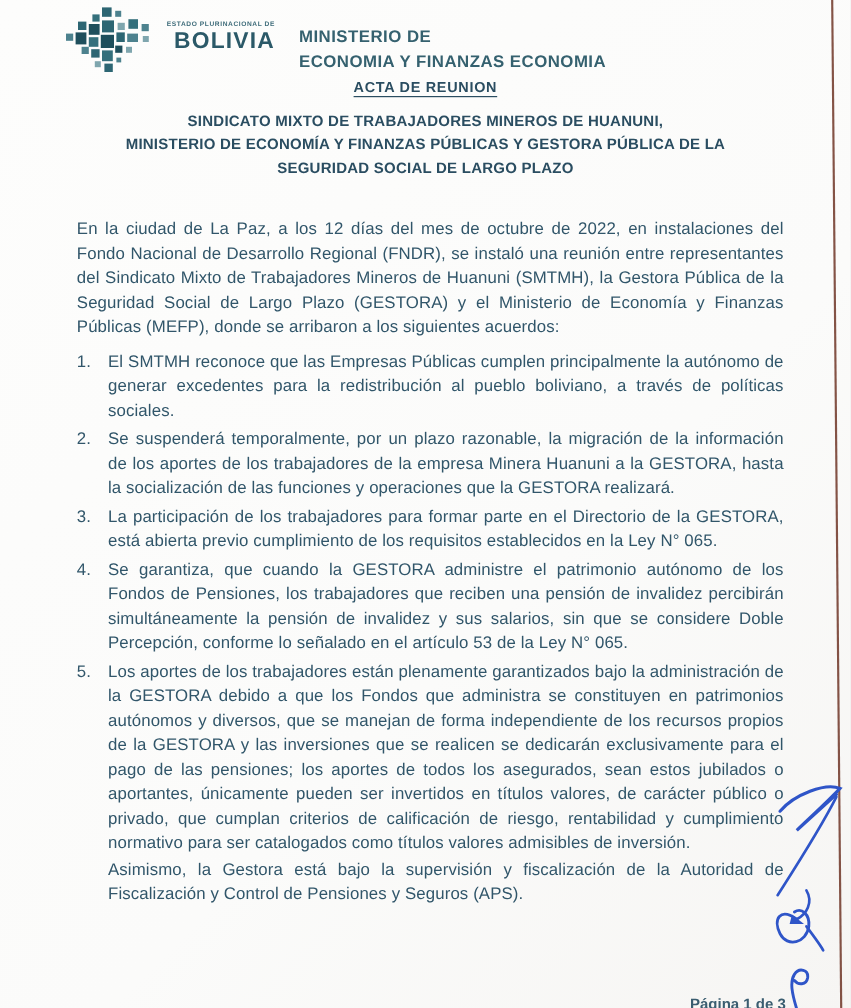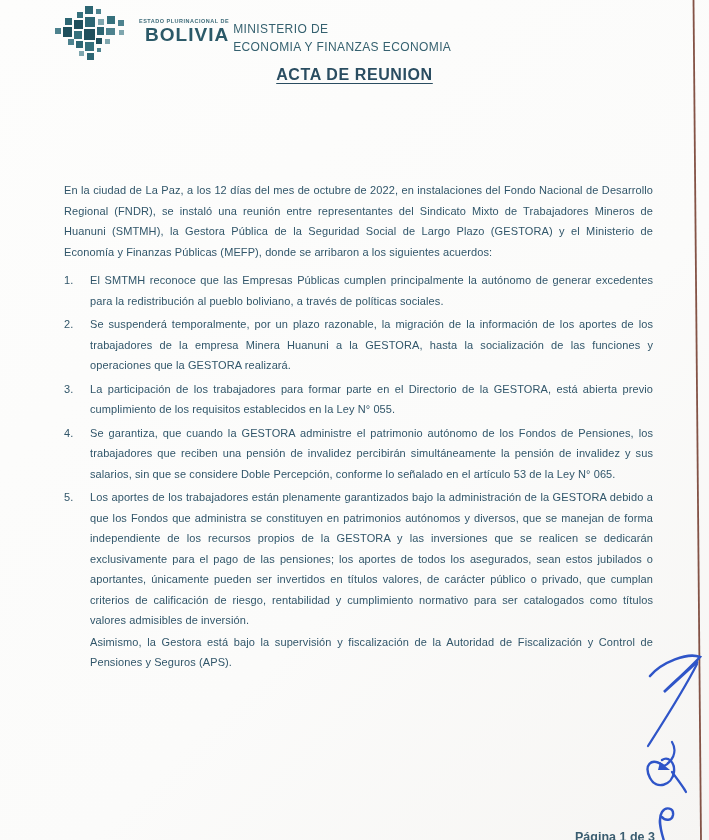--- a/index.html
+++ b/index.html
@@ -10,30 +10,30 @@
     overflow:hidden;
     font-family:"Liberation Sans", sans-serif;
     color:#31566a;
   }
   
   .hdr{position:absolute;top:6px;left:55px;display:flex;align-items:flex-start;}
   .emblem{width:74px;height:54px;flex:0 0 auto;}
   .brand{margin-left:10px;margin-top:12px;}
   .state{font-size:5.5px;font-weight:bold;letter-spacing:.5px;color:#3d6b79;}
   .country{font-size:19px;font-weight:bold;letter-spacing:1px;color:#2b5968;line-height:1;margin-top:1px;text-align:right;}
-  .ministry{margin-left:4px;margin-top:14px;font-size:12px;font-weight:normal;letter-spacing:.4px;color:#35616f;line-height:1.5;}
+  .ministry{margin-left:20px;margin-top:14px;font-size:14px;font-weight:bold;letter-spacing:.4px;color:#35616f;line-height:1.5;}
   
   .titleblock{position:absolute;top:66px;left:0;width:100%;text-align:center;}
   h1.doctitle{
-    margin:0;font-size:16px;font-weight:bold;letter-spacing:.6px;
+    margin:0;font-size:12px;font-weight:bold;letter-spacing:.6px;
     color:#2a4d61;text-decoration:underline;text-underline-offset:3px;
   }
   .subtitle{margin-top:12px;font-size:12.5px;font-weight:bold;color:#2a4d61;line-height:1.55;letter-spacing:.2px;}
   
-  .bodytext{position:absolute;top:180px;left:64px;width:589px;font-size:11px;line-height:20.5px;letter-spacing:.1px;}
+  .bodytext{position:absolute;top:180px;left:64px;width:589px;font-size:14px;line-height:20.5px;letter-spacing:.1px;}
   p.intro{margin:0 0 8px 0;text-align:justify;}
   .acuerdo{display:flex;margin:0 0 3px 0;}
   .num{flex:0 0 26px;}
   .itext{flex:1;text-align:justify;}
   .itext p{margin:0;}
   .itext p.extra{margin-top:1px;}
   
   .footer{
     position:absolute;left:575px;bottom:-4px;
     font-size:12.5px;font-weight:bold;color:#3a5d70;
@@ -80,20 +80,25 @@
       <div class="country">BOLIVIA</div>
     </div>
     <div class="ministry">
       <div>MINISTERIO DE</div>
       <div>ECONOMIA Y FINANZAS ECONOMIA</div>
     </div>
   </header>
 
   <div class="titleblock">
     <h1 class="doctitle">ACTA DE REUNION</h1>
+    <div class="subtitle">
+      <div>SINDICATO MIXTO DE TRABAJADORES MINEROS DE HUANUNI,</div>
+      <div>MINISTERIO DE ECONOMÍA Y FINANZAS PÚBLICAS Y GESTORA PÚBLICA DE LA</div>
+      <div>SEGURIDAD SOCIAL DE LARGO PLAZO</div>
+    </div>
   </div>
 
   <div class="bodytext">
     <p class="intro">En la ciudad de La Paz, a los 12 días del mes de octubre de 2022, en instalaciones del Fondo Nacional de Desarrollo Regional (FNDR), se instaló una reunión entre representantes del Sindicato Mixto de Trabajadores Mineros de Huanuni (SMTMH), la Gestora Pública de la Seguridad Social de Largo Plazo (GESTORA) y el Ministerio de Economía y Finanzas Públicas (MEFP), donde se arribaron a los siguientes acuerdos:</p>
 
     <div class="acuerdo">
       <span class="num">1.</span>
       <div class="itext">
           <p>El SMTMH reconoce que las Empresas Públicas cumplen principalmente la autónomo de generar excedentes para la redistribución al pueblo boliviano, a través de políticas sociales.</p>
         </div>
@@ -102,21 +107,21 @@
     <div class="acuerdo">
       <span class="num">2.</span>
       <div class="itext">
           <p>Se suspenderá temporalmente, por un plazo razonable, la migración de la información de los aportes de los trabajadores de la empresa Minera Huanuni a la GESTORA, hasta la socialización de las funciones y operaciones que la GESTORA realizará.</p>
         </div>
     </div>
 
     <div class="acuerdo">
       <span class="num">3.</span>
       <div class="itext">
-          <p>La participación de los trabajadores para formar parte en el Directorio de la GESTORA, está abierta previo cumplimiento de los requisitos establecidos en la Ley N° 055.</p>
+          <p>La participación de los trabajadores para formar parte en el Directorio de la GESTORA, está abierta previo cumplimiento de los requisitos establecidos en la Ley N° 065.</p>
         </div>
     </div>
 
     <div class="acuerdo">
       <span class="num">4.</span>
       <div class="itext">
           <p>Se garantiza, que cuando la GESTORA administre el patrimonio autónomo de los Fondos de Pensiones, los trabajadores que reciben una pensión de invalidez percibirán simultáneamente la pensión de invalidez y sus salarios, sin que se considere Doble Percepción, conforme lo señalado en el artículo 53 de la Ley N° 065.</p>
         </div>
     </div>
 

